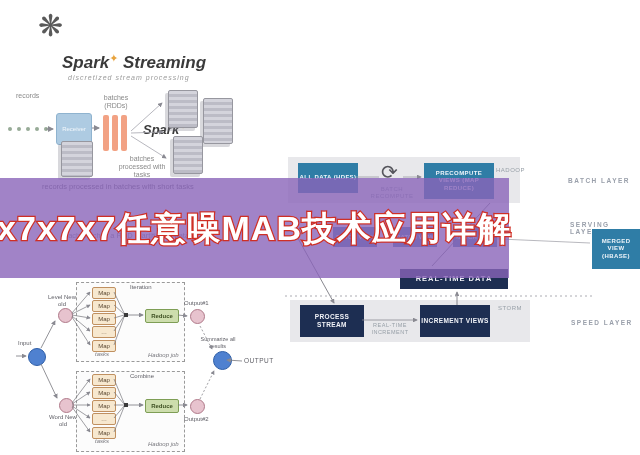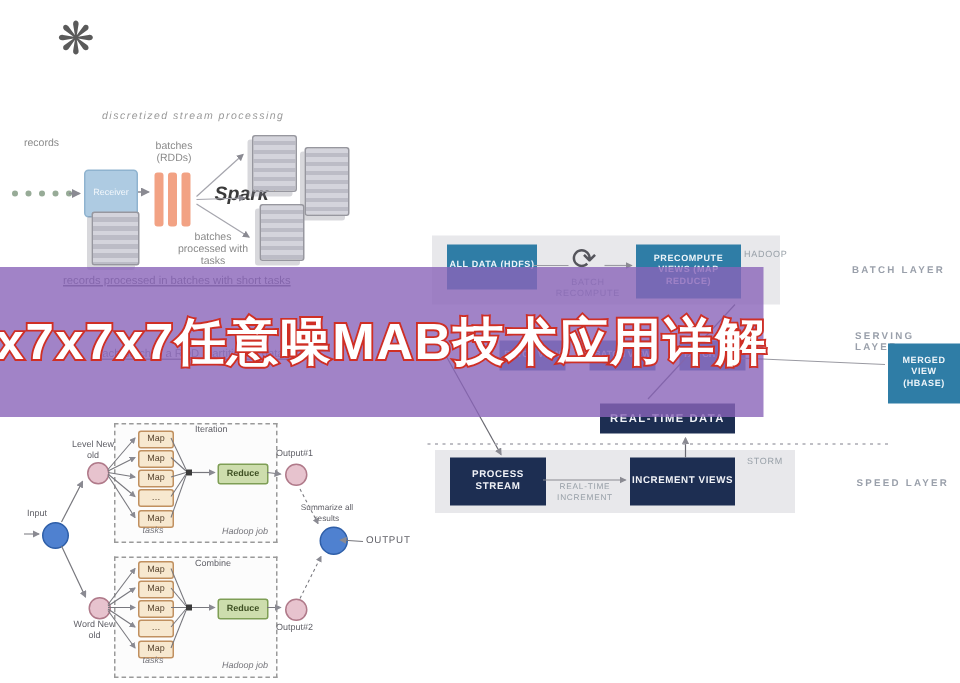--- a/index.html
+++ b/index.html
@@ -15,21 +15,21 @@
   .sparkstar{color:#e8a33d;font-size:11px;vertical-align:6px;font-style:normal;}
   .tagline{font-size:7px;color:#9a9a9a;font-style:italic;letter-spacing:1px;}
 
   
   .smalllbl{font-size:7px;color:#8a8a8a;line-height:8px;}
   .recv{background:#aecbe2;border:1px solid #8fb3cf;border-radius:3px;color:#f2f7fb;font-size:6px;}
   .bar{background:#f2a284;border-radius:2px;width:6px;height:36px;}
   .dot{width:4px;height:4px;border-radius:50%;background:#97ab97;}
   .srv{background:repeating-linear-gradient(180deg,#d4d4dc 0 3px,#bcbcc6 3px 6px);
        border:1px solid #97979f;border-radius:2px;box-shadow:-3px 3px 0 rgba(125,125,138,.30);}
-  .caption{font-size:7.5px;color:#6f6f78;text-decoration:underline;}
+  .caption{font-size:7.5px;color:#6f6f78;}
 
   
   .panel{background:#e8e8eb;}
   .teal{background:#2f7da6;color:#eef5fa;font-weight:bold;font-size:6px;line-height:7.5px;letter-spacing:.4px;}
   .teal2{background:#4a7fae;color:#dfe8f2;font-weight:bold;font-size:6px;line-height:7px;}
   .navy{background:#1d2e52;color:#f0f2f7;font-weight:bold;font-size:6.5px;line-height:8px;letter-spacing:.4px;}
   .layerlbl{font-size:6.5px;color:#9aa0ab;letter-spacing:1.5px;font-weight:bold;}
   .tinygray{font-size:6px;color:#98a0a8;letter-spacing:.5px;line-height:7px;}
   .lambda-cap{font-size:36px;color:#222222;font-weight:500;letter-spacing:1px;}
 
@@ -104,20 +104,24 @@
     <line x1="114" y1="432" x2="124" y2="407" stroke="#77777d" stroke-width="0.7"></line>
     <rect x="124" y="403" width="4" height="4" fill="#3a3a3a"></rect>
     <line x1="128" y1="405" x2="143" y2="405" stroke="#77777d" stroke-width="0.8" marker-end="url(#ah)"></line>
     <line x1="178" y1="405" x2="187" y2="405" stroke="#77777d" stroke-width="0.8" marker-end="url(#ah)"></line>
     <line x1="200" y1="399" x2="214" y2="371" stroke="#77777d" stroke-width="0.7" stroke-dasharray="2 2" marker-end="url(#ah)"></line>
     <line x1="242" y1="361" x2="227" y2="360" stroke="#77777d" stroke-width="0.8" marker-end="url(#ah)"></line>
   </svg>
 
   <div class="abs burst" style="left:38px;top:8px;">❋</div>
 
+  <div class="abs" style="left:62px;top:52px;">
+    <span class="sparklogo">Spark</span><span class="sparkstar">✦</span>
+    <span class="sparklogo">Streaming</span>
+  </div>
   <div class="abs tagline" style="left:68px;top:74px;">discretized stream processing</div>
 
   <div class="abs smalllbl" style="left:16px;top:92px;">records</div>
   <div class="abs dot" style="left:8px;top:127px;"></div>
   <div class="abs dot" style="left:17px;top:127px;"></div>
   <div class="abs dot" style="left:26px;top:127px;"></div>
   <div class="abs dot" style="left:35px;top:127px;"></div>
   <div class="abs dot" style="left:44px;top:127px;"></div>
 
   <div class="abs recv ctr" style="left:56px;top:113px;width:34px;height:30px;">Receiver</div>
@@ -149,21 +153,21 @@
   <div class="abs tinygray" style="left:496px;top:167px;">HADOOP</div>
   <div class="abs layerlbl" style="left:568px;top:177px;">BATCH LAYER</div>
 
   <div class="abs teal2 ctr" style="left:333px;top:227px;width:44px;height:20px;">BATCH VIEW</div>
   <div class="abs teal2 ctr" style="left:393px;top:227px;width:44px;height:20px;">BATCH VIEW</div>
   <div class="abs teal2 ctr" style="left:453px;top:227px;width:44px;height:20px;">BATCH VIEW</div>
 
   <div class="abs layerlbl" style="left:570px;top:221px;">SERVING LAYER</div>
   <div class="abs teal ctr" style="left:592px;top:229px;width:46px;height:38px;padding:1px;">MERGED VIEW (HBASE)</div>
 
-  <div class="abs navy ctr" style="left:400px;top:269px;width:90px;height:20px;font-size:7.5px;letter-spacing:1px;">REAL-TIME DATA</div>
+  <div class="abs navy ctr" style="left:400px;top:269px;width:108px;height:20px;font-size:7.5px;letter-spacing:1px;">REAL-TIME DATA</div>
 
   <div class="abs panel" style="left:290px;top:300px;width:240px;height:42px;"></div>
   <div class="abs navy ctr" style="left:300px;top:305px;width:62px;height:30px;padding:1px;">PROCESS STREAM</div>
   <div class="abs tinygray ctr" style="left:366px;top:322px;width:48px;font-size:5.5px;">REAL-TIME INCREMENT</div>
   <div class="abs navy ctr" style="left:420px;top:305px;width:68px;height:30px;padding:1px;">INCREMENT VIEWS</div>
   <div class="abs tinygray" style="left:498px;top:305px;">STORM</div>
   <div class="abs layerlbl" style="left:571px;top:319px;">SPEED LAYER</div>
 
 
   <div class="abs flbl" style="left:18px;top:340px;">Input</div>

